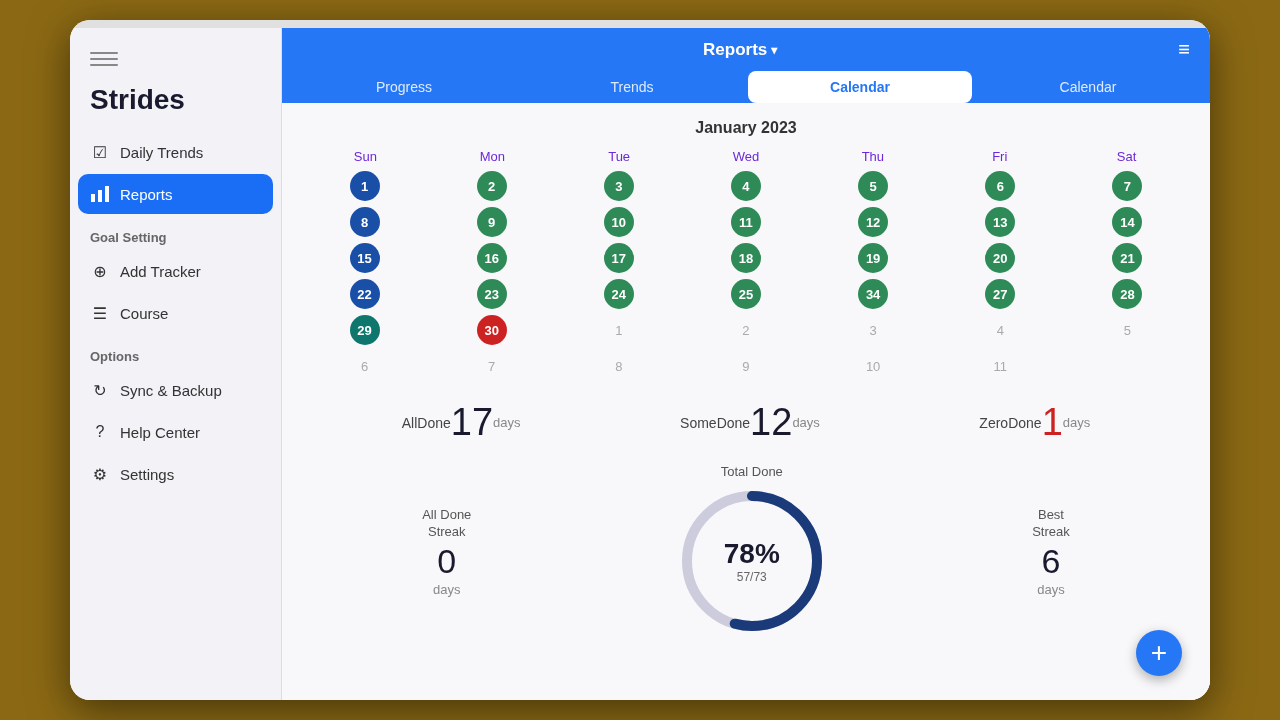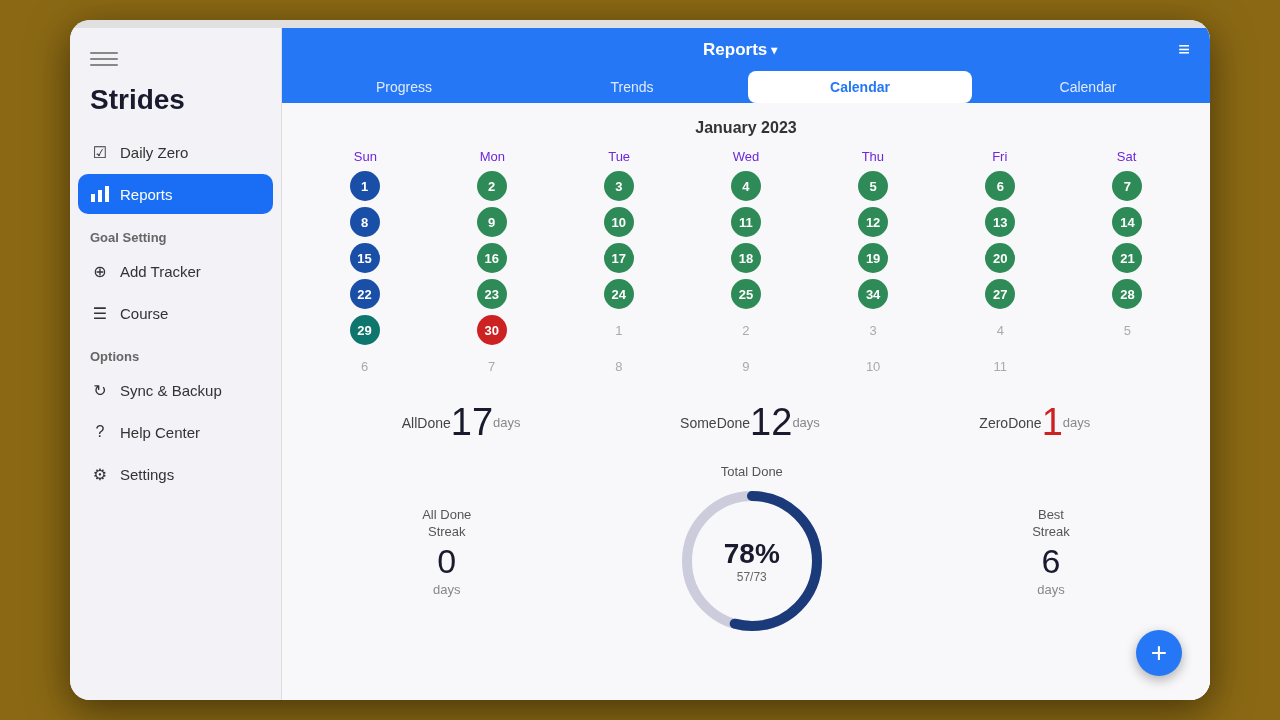--- a/index.html
+++ b/index.html
@@ -340,21 +340,21 @@
           <span></span>
             <span></span>
             <span></span>
         </div>
         <div class="app-title">Strides</div>
       </div>
 
       <div class="sidebar-nav">
         <div class="nav-item">
           <div class="nav-icon">☑</div>
-          <span>Daily Zero</span>
+          <span>Daily Trends</span>
         </div>
         <div class="nav-item active">
           <div class="nav-icon">
             <svg width="18" height="16" viewBox="0 0 18 16" fill="none">
               <rect x="0" y="8" width="4" height="8" fill="white"></rect>
               <rect x="7" y="4" width="4" height="12" fill="white"></rect>
               <rect x="14" y="0" width="4" height="16" fill="white"></rect>
             </svg>
           </div>
           <span>Reports</span>

